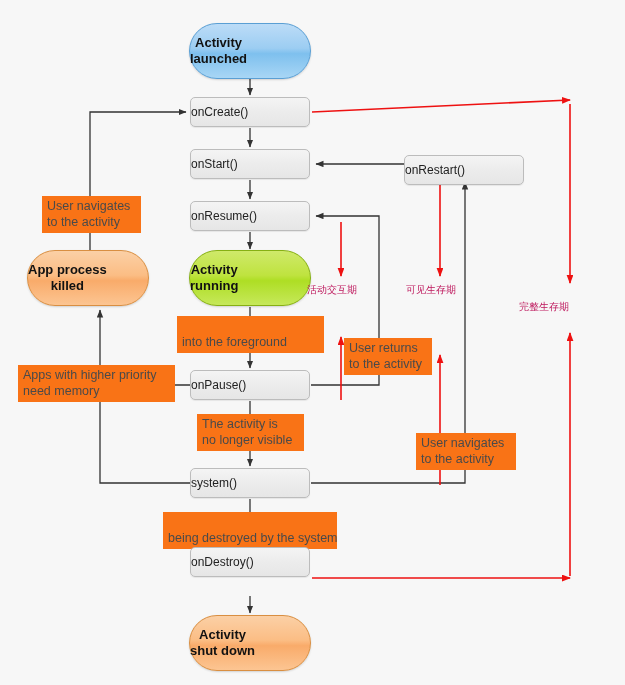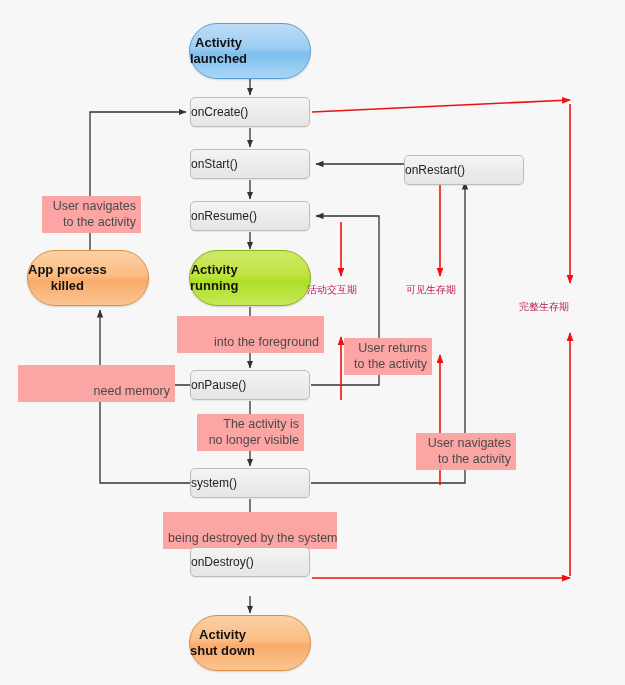--- a/index.html
+++ b/index.html
@@ -56,25 +56,25 @@
     border: 1px solid #86b013;
     background: linear-gradient(to bottom, #cfe96a 0%, #bfe33f 45%, #aede24 55%, #c6e85a 100%);
   }
   .state-orange {
     border: 1px solid #d98f42;
     background: linear-gradient(to bottom, #fbd0a6 0%, #fbbd84 45%, #f9ab6a 55%, #fcc592 100%);
   }
   .edge-label {
     position: absolute;
     box-sizing: border-box;
-    text-align: right;
+    text-align: left;
     font-size: 12.5px;
     color: #4a4a4a;
     line-height: 1.3;
-    background: #fca5a5;
+    background: #f97316;
     padding: 2px 5px;
     z-index: 4;
     white-space: nowrap;
   }
   .cn-label {
     position: absolute;
     color: #be185d;
     font-size: 10px;
     font-family: "DejaVu Sans", sans-serif;
     white-space: nowrap;
@@ -204,21 +204,21 @@
   <span>User navigates</span><br>
   <span>to the activity</span>
 </div>
 
 <div class="edge-label" style="left:177px;top:316px;width:147px;">
   <br>
   <span>into the foreground</span>
 </div>
 
 <div class="edge-label" style="left:18px;top:365px;width:157px;">
-  <br>
+  <span>Apps with higher priority</span><br>
   <span>need memory</span>
 </div>
 
 <div class="edge-label" style="left:344px;top:338px;width:88px;">
   <span>User returns</span><br>
   <span>to the activity</span>
 </div>
 
 <div class="edge-label" style="left:197px;top:414px;width:107px;">
   <span>The activity is</span><br>

